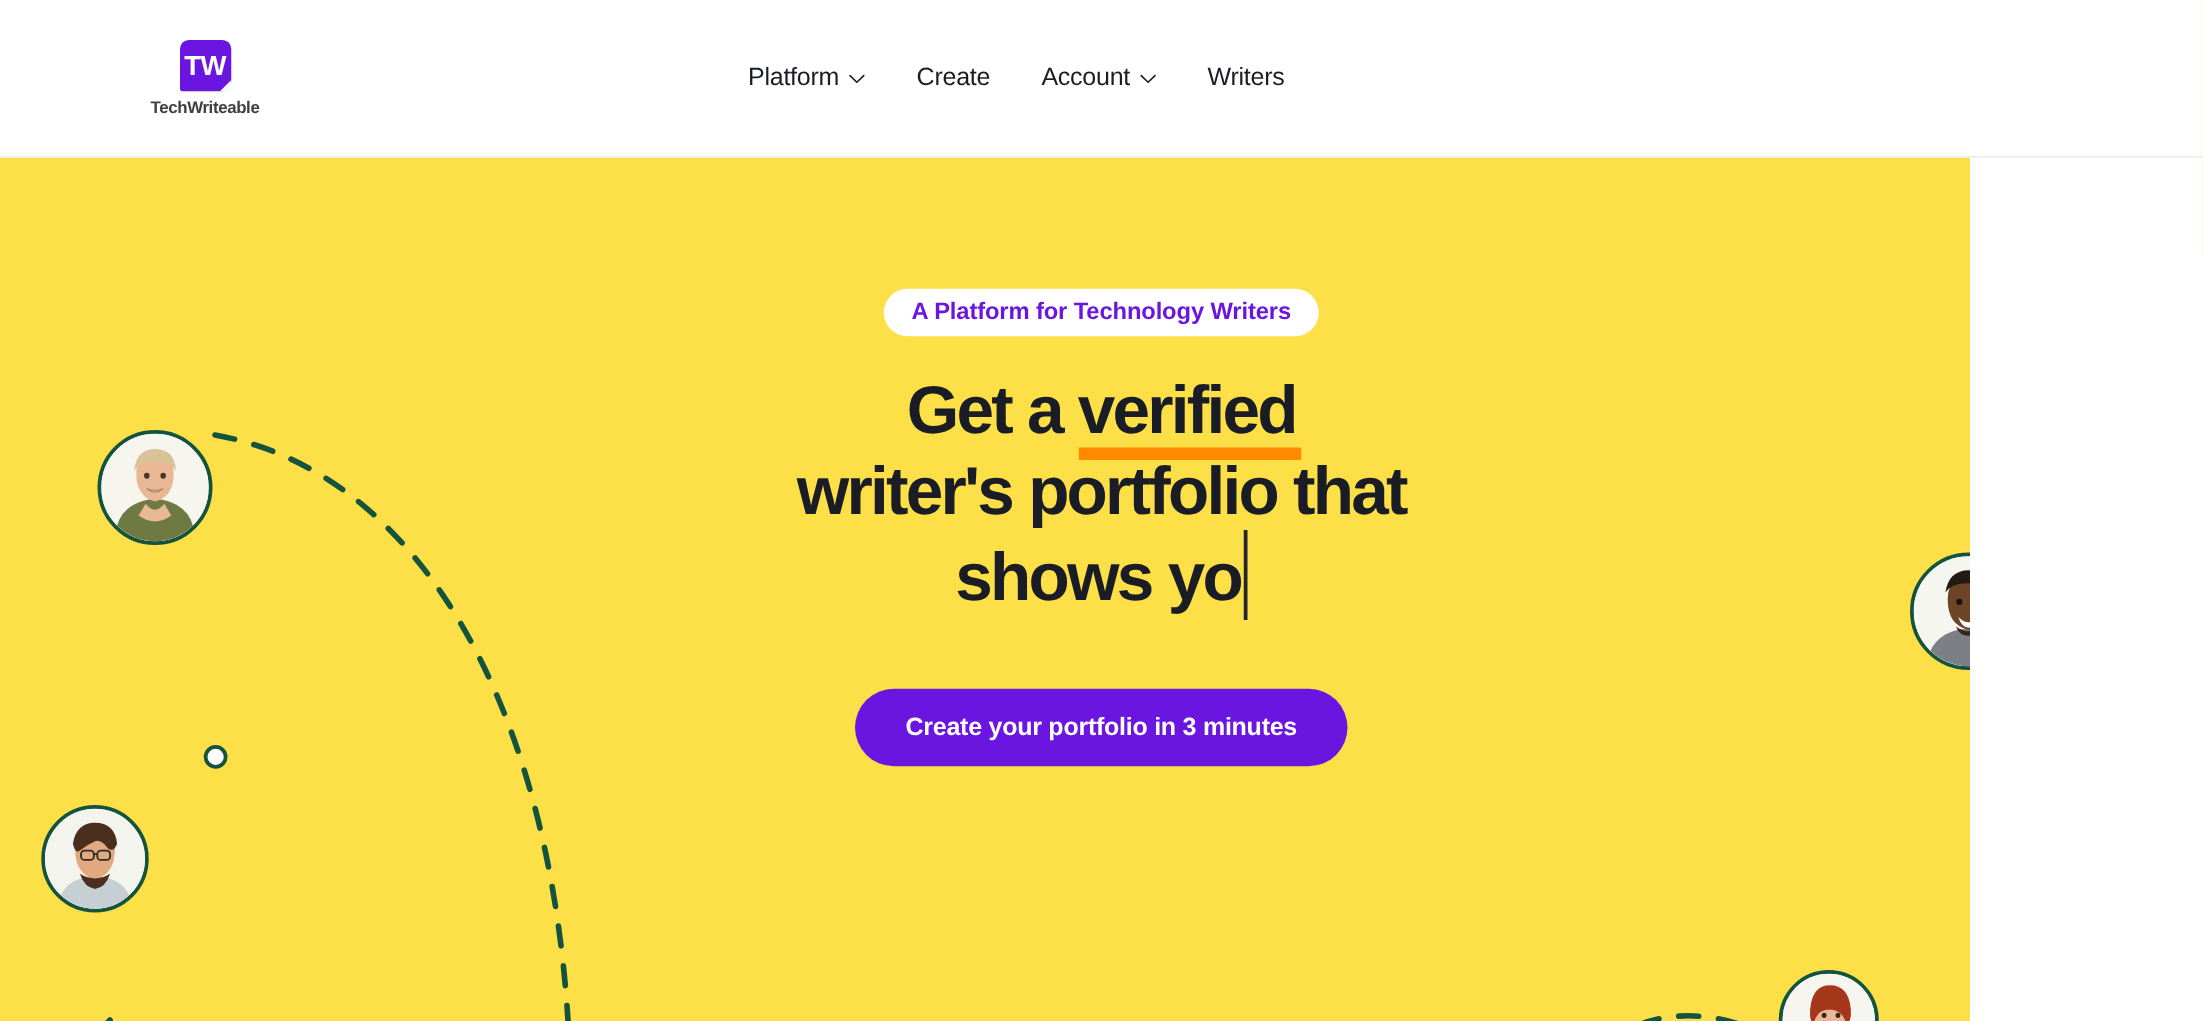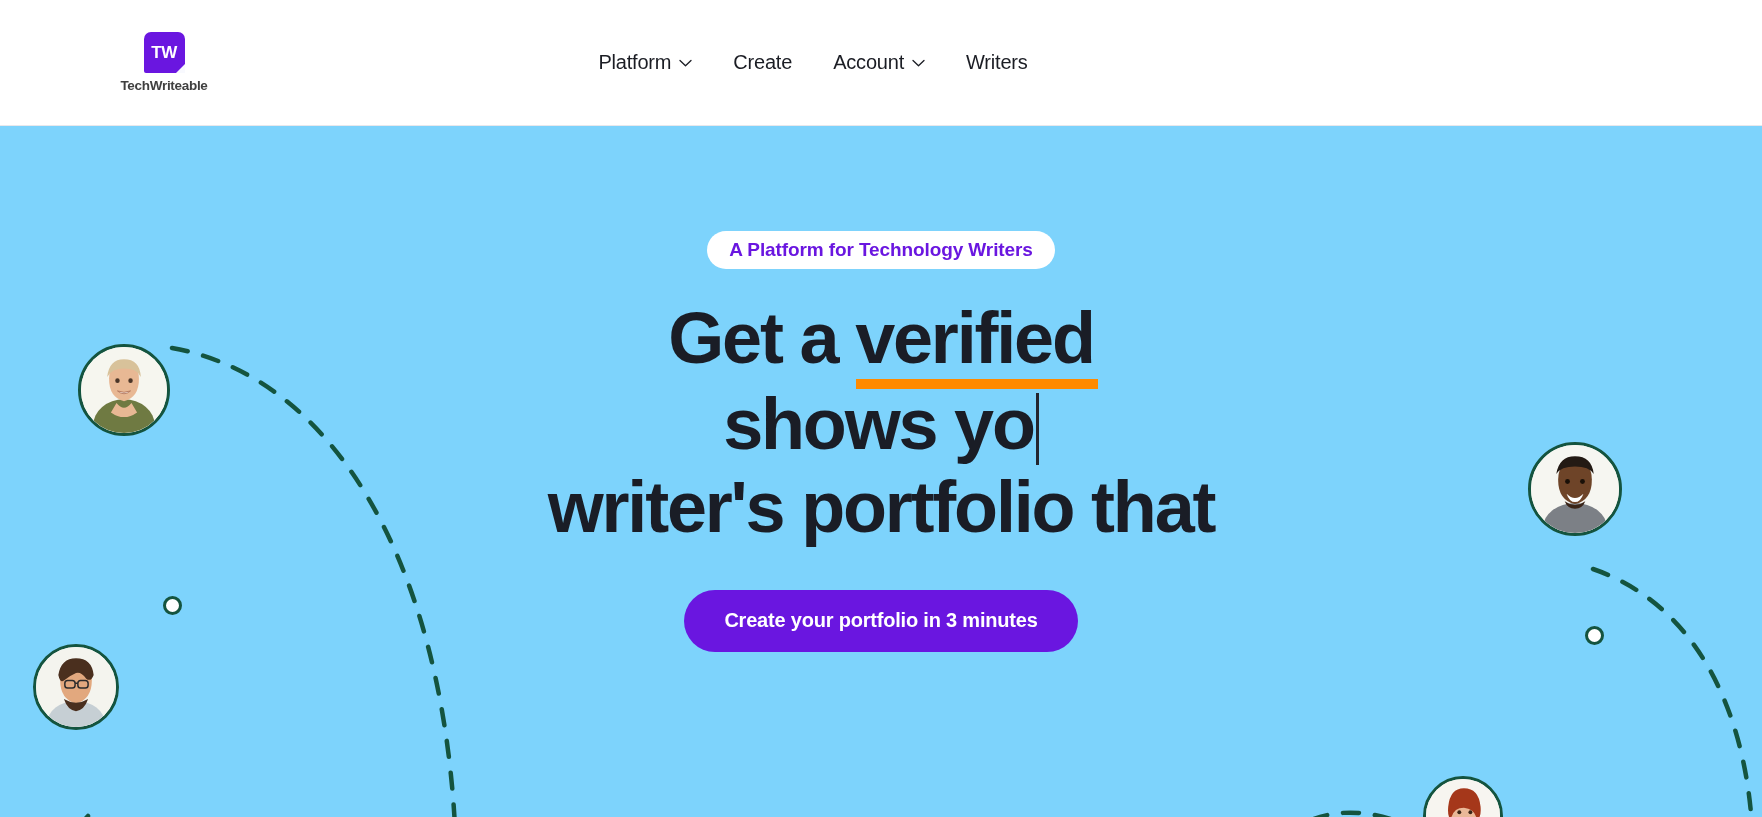--- a/index.html
+++ b/index.html
@@ -33,21 +33,21 @@
     display: flex; align-items: center; justify-content: center;
   }
   .logo-mark::after {
     content: "";
     position: absolute; right: 0; bottom: 0;
     width: 0; height: 0;
     border-left: 9px solid transparent;
     border-bottom: 9px solid #f8f9fe;
   }
   .logo-mark-text {
-    color: #ffffff; font-size: 17px; font-weight: 700;
+    color: #ffffff; font-size: 22px; font-weight: 700;
     letter-spacing: -0.5px; line-height: 1;
     position: relative; z-index: 2;
   }
   .logo-word {
     margin-top: 5px;
     color: #404040;
     font-size: 13.5px; font-weight: 700;
     letter-spacing: -0.3px;
     white-space: nowrap;
   }
@@ -79,22 +79,22 @@
     font-family: "Liberation Sans", sans-serif;
     font-size: 20px; font-weight: 700;
     letter-spacing: -0.2px;
     cursor: pointer;
     display: flex; align-items: center; justify-content: center;
   }
 
   
   .hero {
     position: absolute; top: 126px; left: 0;
-    width: 1762px; height: 691px;
-    background: #7dd3fc;
+    width: 1576px; height: 691px;
+    background: #fde047;
     overflow: hidden;
   }
   .decor {
     position: absolute; top: 0; left: 0;
     width: 1762px; height: 691px;
     pointer-events: none;
   }
 
   .hero-inner {
     position: relative;
@@ -111,21 +111,21 @@
     letter-spacing: -0.1px;
     padding: 8px 22px;
     border-radius: 999px;
     white-space: nowrap;
   }
 
   .headline {
     margin-top: 28px;
     text-align: center;
     color: #1a1d26;
-    font-size: 72px;
+    font-size: 54px;
     font-weight: 700;
     line-height: 1.16;
     letter-spacing: -2.2px;
     max-width: 1000px;
   }
   .hl-line { display: block; white-space: nowrap; }
   .underlined {
     position: relative;
     display: inline-block;
     padding-bottom: 2px;
@@ -139,21 +139,21 @@
   }
   .caret {
     display: inline-block;
     width: 3px; height: 72px;
     background: #23252e;
     vertical-align: -16px;
     margin-left: 2px;
   }
 
   .cta {
-    margin-top: 40px;
+    margin-top: 55px;
     background: #6a16e0;
     color: #ffffff;
     border: none;
     border-radius: 999px;
     padding: 0 40px;
     height: 62px;
     font-family: "Liberation Sans", sans-serif;
     font-size: 20px; font-weight: 700;
     letter-spacing: -0.2px;
     cursor: pointer;
@@ -287,21 +287,21 @@
         <path d="M20 70 q8-10 16-8 l4 6 l-10 10z" fill="#e9e5de"></path>
       </svg>
     </div>
 
     <div class="hero-inner">
 
       <div class="eyebrow">A Platform for Technology Writers</div>
 
       <h1 class="headline">
         <span class="hl-line"><span>Get a </span><span class="underlined">verified</span></span>
+        <span class="hl-line">writer's portfolio that</span>
         <span class="hl-line"><span>shows yo</span><span class="caret"></span></span>
-        <span class="hl-line">writer's portfolio that</span>
       </h1>
 
       <button class="cta">Create your portfolio in 3 minutes</button>
     </div>
 
   </section>
 </div>
 
 </body></html>

